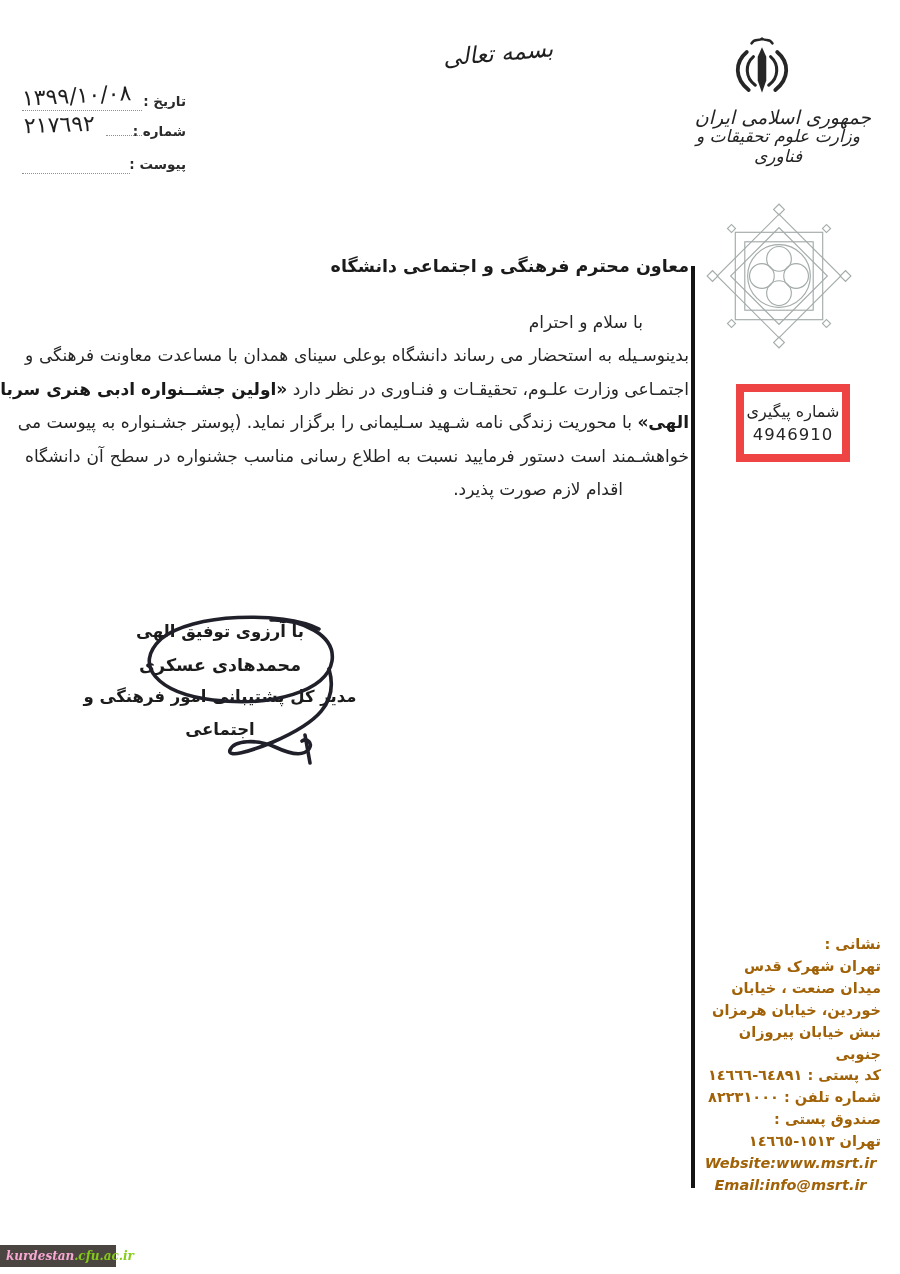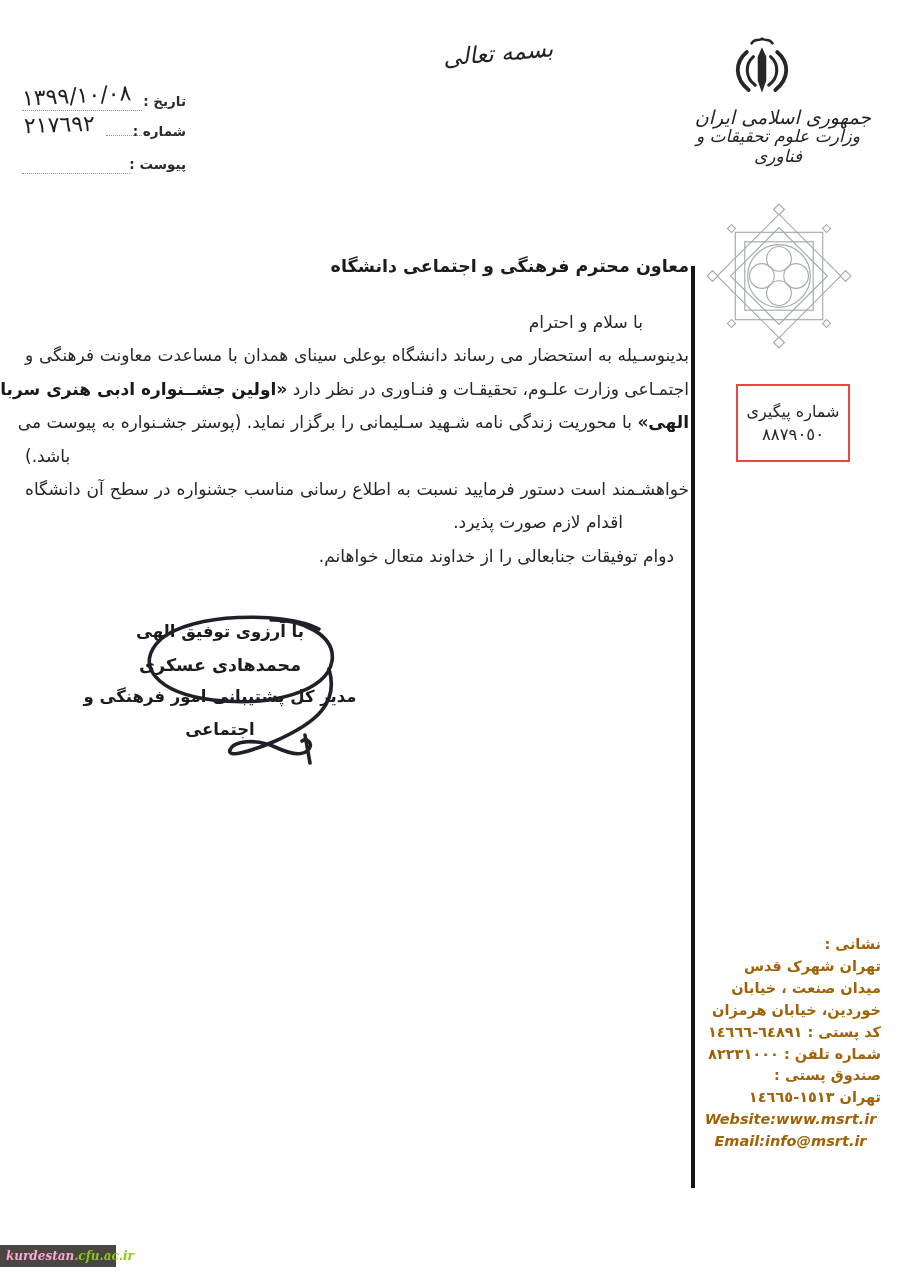--- a/index.html
+++ b/index.html
@@ -15,21 +15,21 @@
   .dots{border-bottom:1.6px dotted #8f8f8f;height:1px;}
   
   .bismillah{font-size:23px;font-style:italic;text-align:center;transform:rotate(-5deg);color:#1f1f1f;}
   .gov{font-style:italic;text-align:center;color:#242424;}
   .gov1{font-size:19px;}
   .gov2{font-size:17px;}
   
   .vrule{width:4px;background:#141414;}
   
   .trackbox{
-    border:2px solid #ef4444;display:flex;flex-direction:column;justify-content:center;
+    border:8px solid #ef4444;display:flex;flex-direction:column;justify-content:center;
     align-items:center;text-align:center;gap:4px;box-sizing:border-box;
   }
   .trackbox .t1{font-size:16px;}
   .trackbox .t2{font-size:16.5px;letter-spacing:1px;}
   
   .recipient{font-size:17.5px;font-weight:bold;text-align:right;color:#1b1b1b;}
   .bodyrows{font-size:17px;}
   .row{line-height:33.4px;white-space:nowrap;}
   .r-right{text-align:right;}
   .r-left{text-align:left;}
@@ -107,54 +107,53 @@
       <rect x="127" y="27" width="6" height="6" transform="rotate(45 130 30)"></rect>
       <rect x="27" y="127" width="6" height="6" transform="rotate(45 30 130)"></rect>
       <rect x="127" y="127" width="6" height="6" transform="rotate(45 130 130)"></rect>
     </svg>
   </div>
 
   <div class="abs vrule" style="left:691px;top:266px;height:922px;"></div>
 
   <div class="abs trackbox fa" style="left:736px;top:384px;width:114px;height:78px;">
     <div class="t1">شماره پیگیری</div>
-    <div class="t2">٨٨٧٩٠٥٠</div>
+    <div class="t2">4946910</div>
   </div>
 
   <div class="abs recipient fa" style="left:25px;top:256px;width:664px;">معاون محترم فرهنگی و اجتماعی دانشگاه</div>
 
   <div class="abs bodyrows fa" style="left:25px;top:306px;width:664px;">
     <div class="row r-right ind46">با سلام و احترام</div>
     <div class="row jline">بدینوسـیله به استحضار می رساند دانشگاه بوعلی سینای همدان با مساعدت معاونت فرهنگی و</div>
     <div class="row jline"><span>اجتمـاعی وزارت علـوم، تحقیقـات و فنـاوری در نظر دارد </span><span class="b">«اولین جشــنواره ادبی هنری سرباز</span></div>
     <div class="row jline"><span class="b">الهی»</span><span> با محوریت زندگی نامه شـهید سـلیمانی را برگزار نماید. (پوستر جشـنواره به پیوست می</span></div>
-    <div class="row r-left">باشد.)</div>
     <div class="row jline">خواهشـمند است دستور فرمایید  نسبت به اطلاع رسانی مناسب جشنواره در سطح آن دانشگاه</div>
     <div class="row r-right ind66">اقدام لازم صورت پذیرد.</div>
-    <div class="row r-right ind15">دوام توفیقات جنابعالی را از خداوند متعال خواهانم.</div>
   </div>
 
   <div class="abs sig fa" style="left:55px;top:616px;width:330px;">
     <div class="ln">با آرزوی توفیق الهی</div>
     <div class="nm">محمدهادی عسکری</div>
     <div class="ln">مدیر کل پشتیبانی امور فرهنگی و اجتماعی</div>
   </div>
   <div class="abs autograph" style="left:133px;top:607px;width:252px;height:168px;">
     <svg width="252" height="168" viewBox="0 0 252 168" fill="none" stroke="#20202a" stroke-width="3.6" stroke-linecap="round">
       <path d="M 186,22 C 150,4 58,6 28,32 C 0,58 24,86 80,93 C 140,100 194,84 199,54 C 203,28 168,12 138,13"></path>
       <path d="M 196,62 C 206,96 184,116 140,135 C 116,145 94,151 97,143 C 101,133 124,132 142,140 C 157,147 170,150 176,142 C 180,136 174,131 169,134"></path>
       <path d="M 172,128 L 177,156"></path>
     </svg>
   </div>
 
   <div class="abs addr fa" style="left:700px;top:934px;width:181px;">
     <div>نشانی :</div>
     <div>تهران شهرک قدس</div>
     <div>میدان صنعت ، خیابان</div>
     <div>خوردین، خیابان هرمزان</div>
+    <div>نبش خیابان پیروزان جنوبی</div>
     <div>کد پستی : ٦٤٨٩١-١٤٦٦٦</div>
     <div>شماره تلفن : ٨٢٢٣١٠٠٠</div>
     <div>صندوق پستی :</div>
     <div>تهران ١٥١٣-١٤٦٦٥</div>
     <div class="ltr">Website:www.msrt.ir</div>
     <div class="ltr">Email:info@msrt.ir</div>
   </div>
 
   <div class="abs watermark" style="left:0;top:1245px;width:116px;">
     <span class="wm-name">kurdestan</span>

